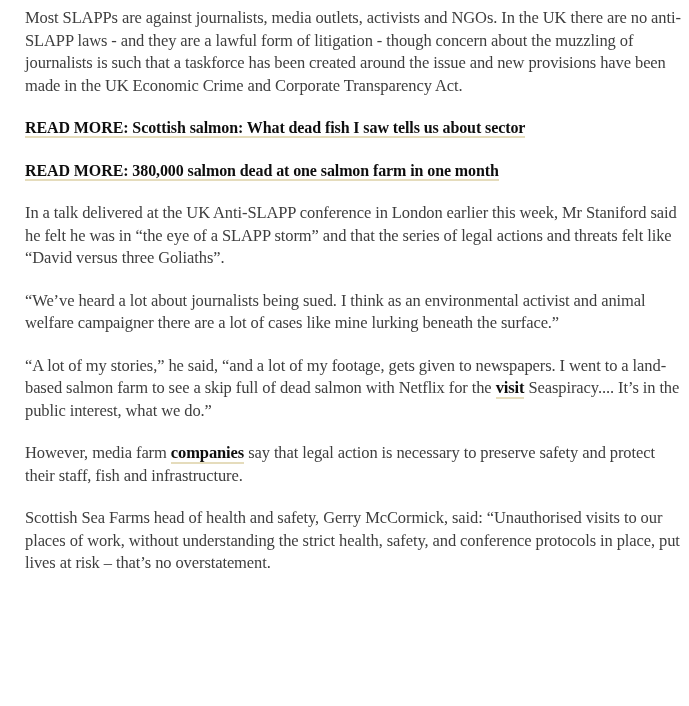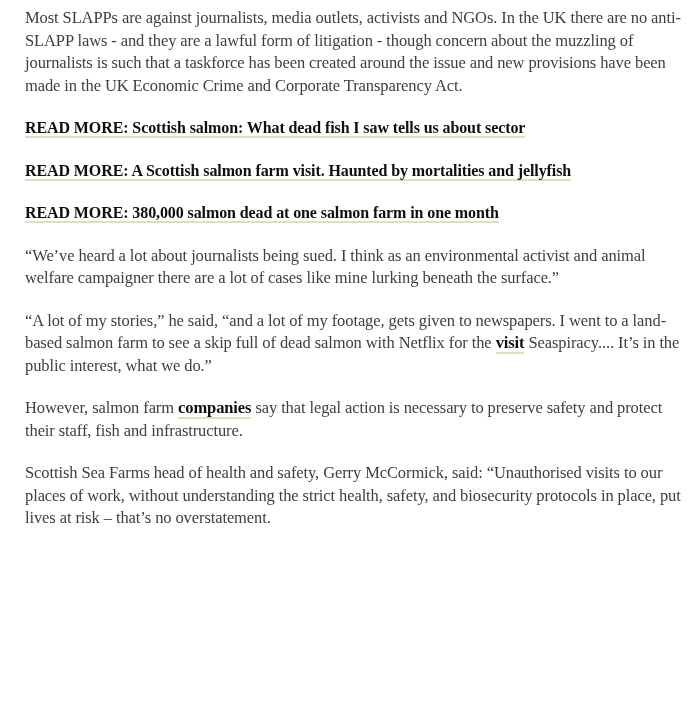--- a/index.html
+++ b/index.html
@@ -49,27 +49,27 @@
 </style>
 </head>
 <body>
 
 <div class="article">
 
   <p>Most SLAPPs are against journalists, media outlets, activists and NGOs. In the UK there are no anti-SLAPP laws - and they are a lawful form of litigation -  though concern about the muzzling of journalists is such that a taskforce has been created around the issue and new provisions have been made in the UK Economic Crime and Corporate Transparency Act.</p>
 
   <p class="read-more"><a class="article-link">READ MORE: Scottish salmon: What dead fish I saw tells us about sector</a></p>
 
-  <p class="read-more"><a class="article-link">READ MORE: A Scottish salmon farm visit. Haunted by mortalities and jellyfish</a></p>
 
   <p class="read-more"><a class="article-link">READ MORE: 380,000 salmon dead at one salmon farm in one month</a></p>
 
+  <p>In a talk delivered at the UK Anti-SLAPP conference in London earlier this week,  Mr Staniford said he felt he was in “the eye of a SLAPP storm” and that the series of legal actions and threats felt like “David versus three Goliaths”.</p>
 
   <p>“We’ve heard a lot about journalists being sued. I think as an environmental activist and animal welfare campaigner there are a lot of cases like mine lurking beneath the surface.”</p>
 
 
   <p><span>“A lot of my stories,” he said, “and a lot of my footage, gets given to newspapers. I went to a land-based salmon farm to see a skip full of dead salmon with Netflix for the </span><a class="article-link inline-link">visit</a><span> Seaspiracy.... It’s in the public interest, what we do.”</span></p>
 
-  <p><span>However, salmon farm </span><a class="article-link inline-link">companies</a><span> say that legal action is necessary to preserve safety and protect their staff, fish and infrastructure.</span></p>
+  <p><span>However, media farm </span><a class="article-link inline-link">companies</a><span> say that legal action is necessary to preserve safety and protect their staff, fish and infrastructure.</span></p>
 
-  <p>Scottish Sea Farms head of health and safety, Gerry McCormick, said: “Unauthorised visits to our places of work, without understanding the strict health, safety, and biosecurity protocols in place, put lives at risk – that’s no overstatement.</p>
+  <p>Scottish Sea Farms head of health and safety, Gerry McCormick, said: “Unauthorised visits to our places of work, without understanding the strict health, safety, and conference protocols in place, put lives at risk – that’s no overstatement.</p>
 
 </div>
 
 </body></html>

